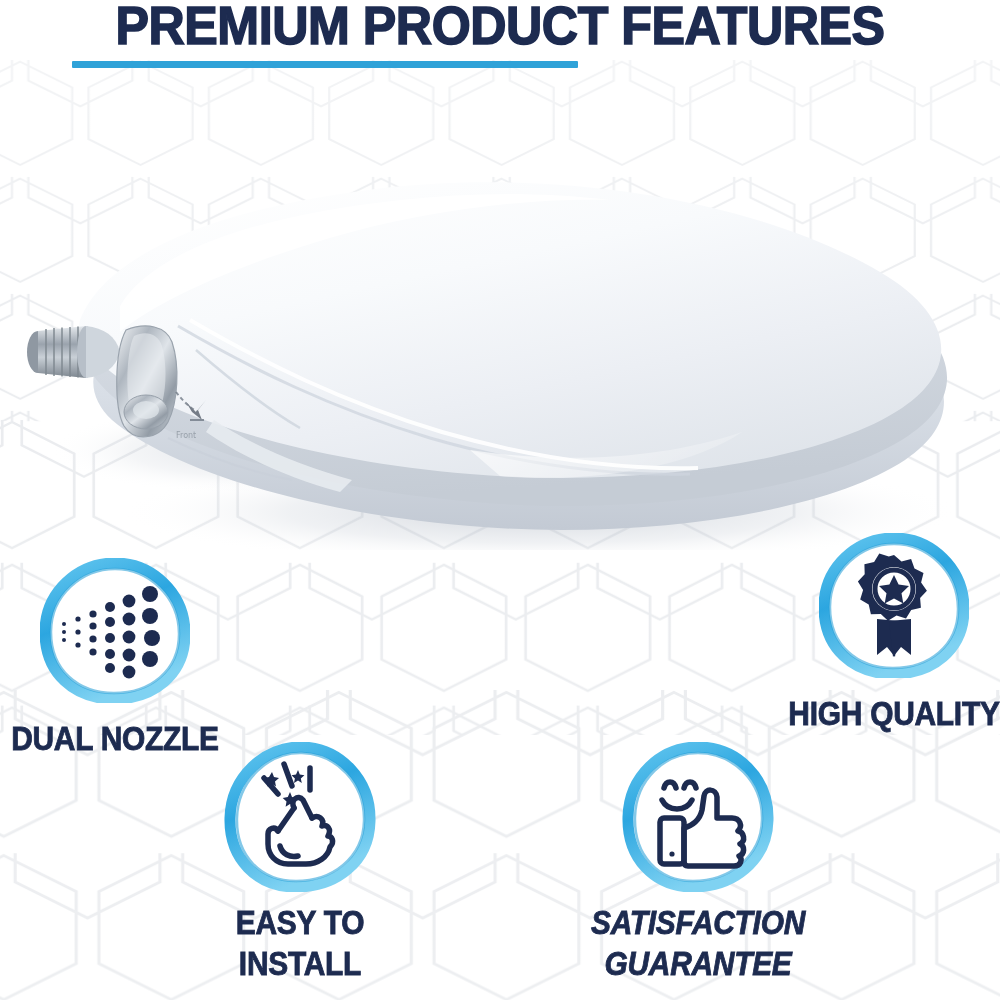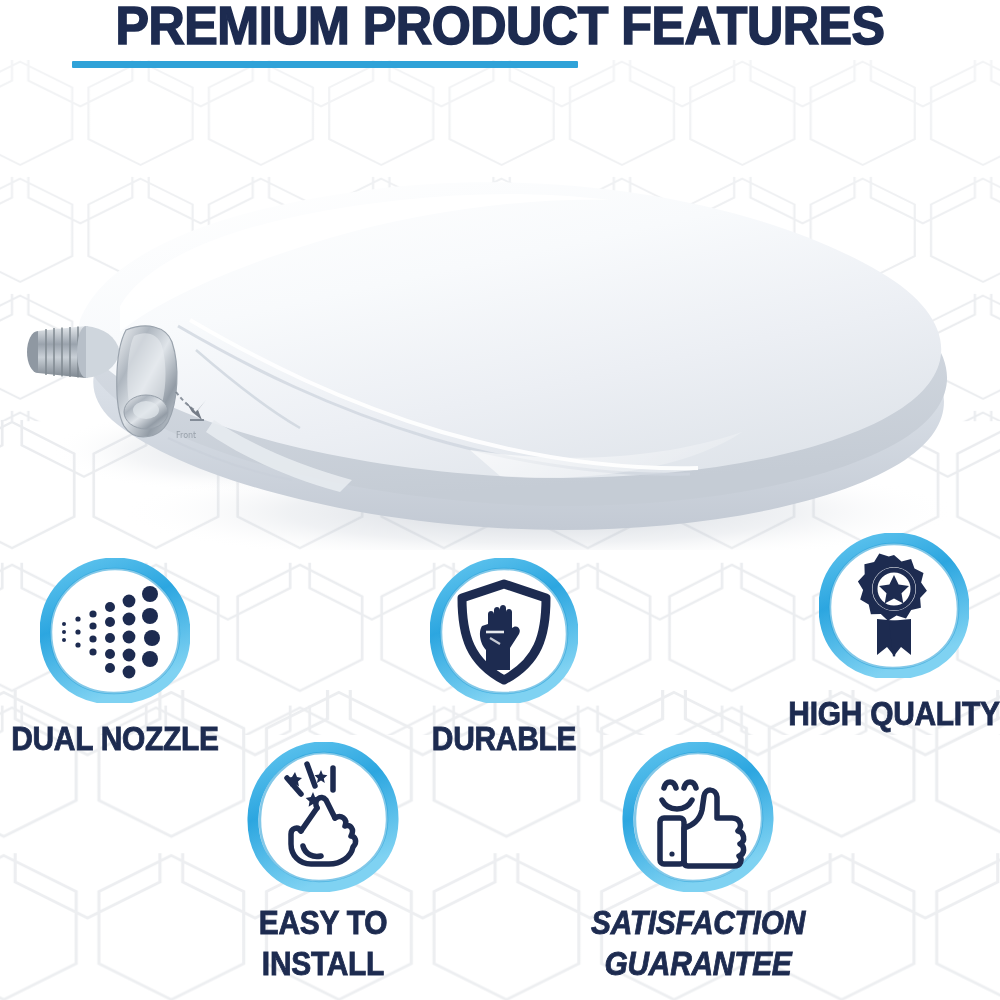--- a/index.html
+++ b/index.html
@@ -250,48 +250,20 @@
           <circle cx="89" cy="114" r="6.4"></circle>
         <circle cx="110" cy="36" r="8"></circle>
           <circle cx="110" cy="58" r="8"></circle>
           <circle cx="112" cy="80" r="8"></circle>
           <circle cx="110" cy="101" r="8"></circle>
       </g>
     </svg>
     <div class="feat-label" style="left:-65px;top:160px;width:280px;">DUAL NOZZLE</div>
   </div>
 
-  <div class="feature" style="left:430px;top:558px;width:148px;height:145px;">
-    <svg viewBox="0 0 148 145" width="148" height="145">
-      <defs>
-        <linearGradient id="ring2" x1="0" y1="0" x2="0.4" y2="1">
-          <stop offset="0" stop-color="#63c6ef"></stop>
-          <stop offset="0.45" stop-color="#2ca6e0"></stop>
-          <stop offset="1" stop-color="#7fd2f2"></stop>
-        </linearGradient>
-      </defs>
-      <path d="M74 5 C 111 5, 143 35, 143 76 C 143 117, 111 141, 73 141
-               C 33 141, 5 115, 5 74 C 5 34, 37 5, 74 5 Z" fill="#ffffff" stroke="url(#ring2)" stroke-width="11"></path>
-      <path d="M74 11 C 107 11, 137 38, 137 76 C 137 113, 109 135, 73 135
-               C 37 135, 11 112, 11 74 C 11 37, 41 11, 74 11 Z" fill="none" stroke="#1d9ad6" stroke-width="2.5" opacity="0.55"></path>
-      <g>
-        <path d="M74 26 L116 40 C 116 78, 108 104, 74 122 C 40 104, 32 78, 32 40 Z" fill="none" stroke="#1d2b50" stroke-width="9" stroke-linejoin="round"></path>
-
-        <path d="M58 66 L58 56 C 58 52, 64 52, 64 56 L64 62
-                 L64 52 C 64 48, 70 48, 70 52 L70 62
-                 L70 50 C 70 46, 76 46, 76 50 L76 62
-                 L76 54 C 76 50, 82 50, 82 54 L82 70
-                 C 86 66, 92 70, 89 76 L80 90 L80 112 L56 112 L56 92
-                 C 50 86, 48 74, 52 68 Z" fill="#1d2b50"></path>
-        <path d="M56 74 L74 74" stroke="#ffffff" stroke-width="2.6" opacity="0.9"></path>
-        <path d="M60 80 L70 86" stroke="#ffffff" stroke-width="2.2" opacity="0.75"></path>
-      </g>
-    </svg>
-    <div class="feat-label" style="left:-66px;top:160px;width:280px;">DURABLE</div>
-  </div>
 
   <div class="feature" style="left:819px;top:533px;width:150px;height:145px;">
     <svg viewBox="0 0 150 145" width="150" height="145">
       <defs>
         <linearGradient id="ring3" x1="0" y1="0" x2="0.4" y2="1">
           <stop offset="0" stop-color="#63c6ef"></stop>
           <stop offset="0.45" stop-color="#2ca6e0"></stop>
           <stop offset="1" stop-color="#7fd2f2"></stop>
         </linearGradient>
       </defs>
@@ -309,21 +281,21 @@
                  2.9 -9.5 -5.2 -8.5 6.8 -7.2 -0.3 -9.9 9.7 -2.2 5.2 -8.5 9.5 2.9 Z"></path>
         <circle cx="75" cy="56" r="22" fill="#ffffff"></circle>
         <circle cx="75" cy="56" r="19" fill="none" stroke="#1d2b50" stroke-width="5"></circle>
         <path d="M75 42 l4.6 9.4 10.4 1.5 -7.5 7.3 1.8 10.3 -9.3 -4.9 -9.3 4.9 1.8 -10.3
                  -7.5 -7.3 10.4 -1.5 Z"></path>
       </g>
     </svg>
     <div class="feat-label" style="left:-75px;top:160px;width:300px;">HIGH QUALITY</div>
   </div>
 
-  <div class="feature" style="left:247px;top:742px;width:152px;height:150px;">
+  <div class="feature" style="left:224px;top:742px;width:152px;height:150px;">
     <svg viewBox="0 0 152 150" width="152" height="150">
       <defs>
         <linearGradient id="ring4" x1="0" y1="0" x2="0.4" y2="1">
           <stop offset="0" stop-color="#63c6ef"></stop>
           <stop offset="0.45" stop-color="#2ca6e0"></stop>
           <stop offset="1" stop-color="#7fd2f2"></stop>
         </linearGradient>
       </defs>
       <path d="M78 5 C 116 6, 147 38, 146 79 C 145 120, 112 145, 72 145
                C 33 145, 5 117, 6 76 C 7 35, 41 4, 78 5 Z" fill="#ffffff" stroke="url(#ring4)" stroke-width="11"></path>

